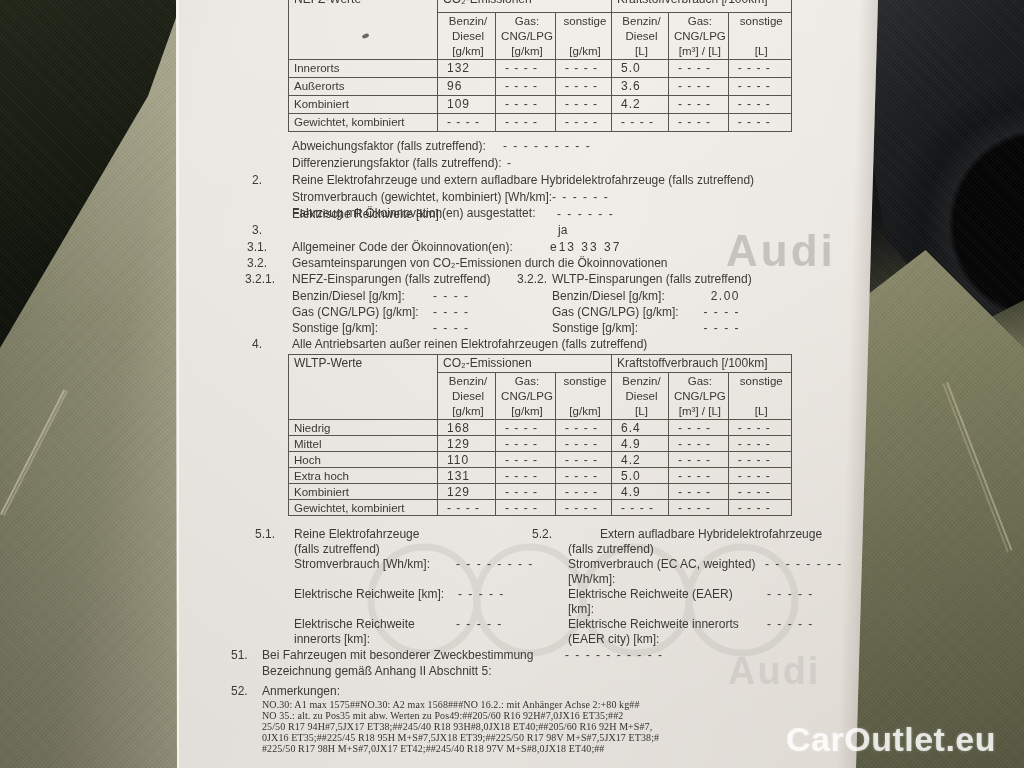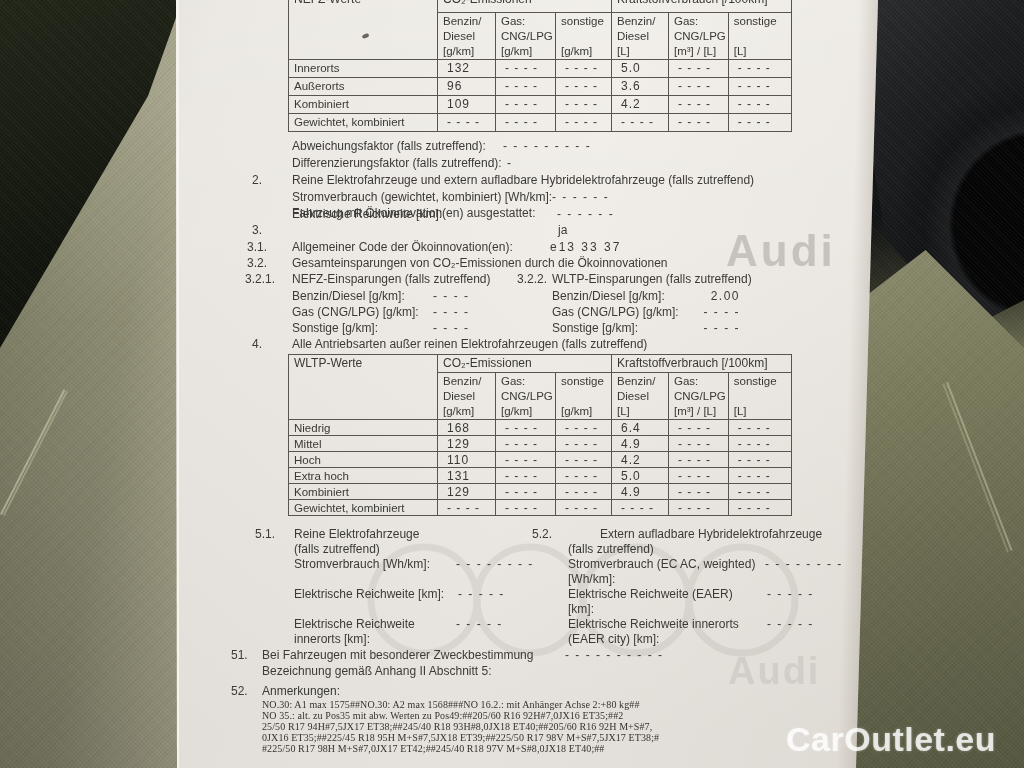--- a/index.html
+++ b/index.html
@@ -53,21 +53,21 @@
   .ln{position:absolute;font-size:12px;line-height:14px;color:#3c3a36;white-space:nowrap;}
   .val{letter-spacing:1.5px;}
   .ralign{text-align:right;width:65px;}
   .mono{position:absolute;font-family:Liberation Serif, serif;font-size:10px;line-height:11px;
     color:#35332f;white-space:nowrap;letter-spacing:0.1px;}
 
   .doc-table{position:absolute;border-collapse:collapse;table-layout:fixed;}
   .doc-table td{border:1px solid #58554f;font-size:11.5px;line-height:14px;color:#3a3834;
     padding:1px 2px 0 5px;vertical-align:top;white-space:nowrap;overflow:hidden;}
   .doc-table td.v{letter-spacing:1px;padding-left:9px;font-size:12px;}
-  .doc-table .h3 span{display:block;min-height:15px;line-height:15px;}
+  .doc-table .h3 span{display:block;min-height:15px;line-height:15px;text-align:center;}
   .doc-table .gh td{font-size:12px;}
 
   .speck{position:absolute;left:362px;top:34px;width:7px;height:4px;background:#6b665e;border-radius:60% 40% 50% 50%;transform:rotate(-20deg);}
   .watermark-co{position:absolute;left:786px;top:720px;font-size:34px;font-weight:bold;letter-spacing:.5px;
     color:rgba(255,255,255,.80);text-shadow:0 0 3px rgba(255,255,255,.35);text-align:right;}
 </style>
 </head>
 <body>
 
 <div class="scene">

